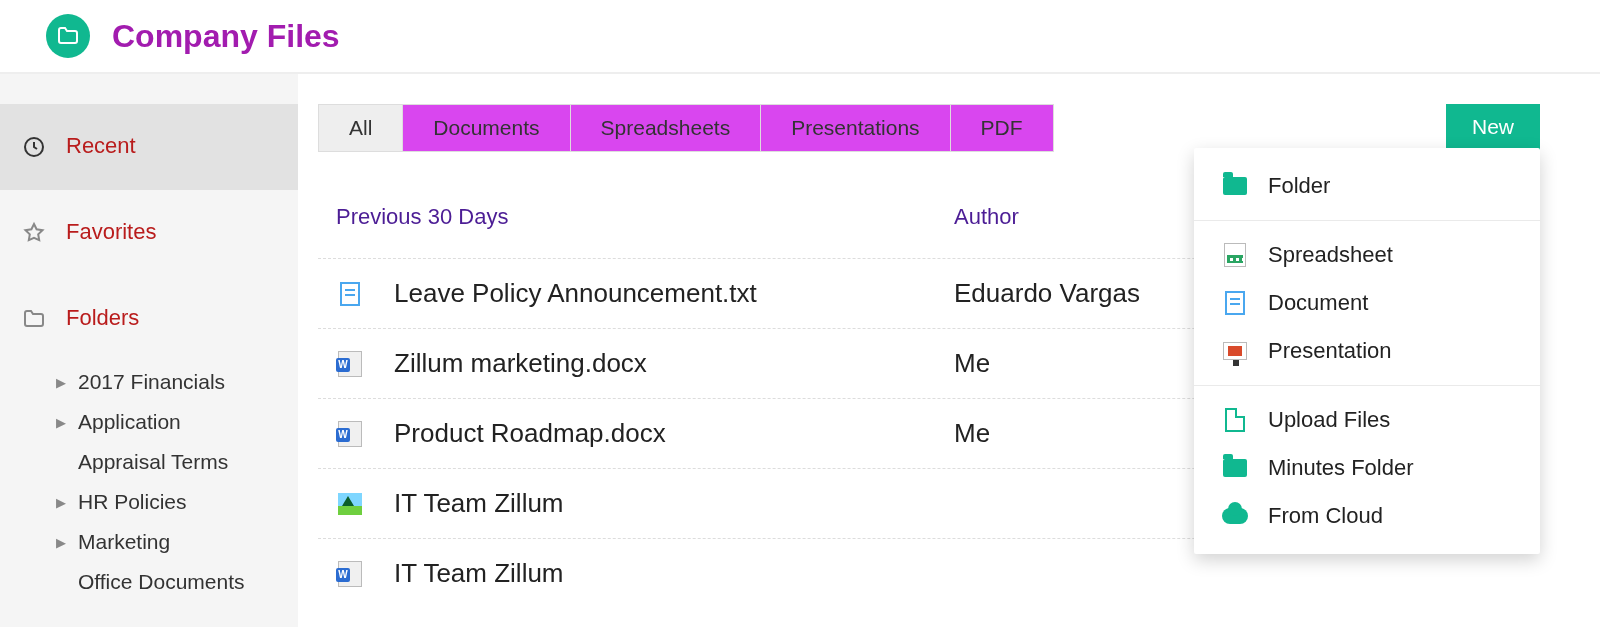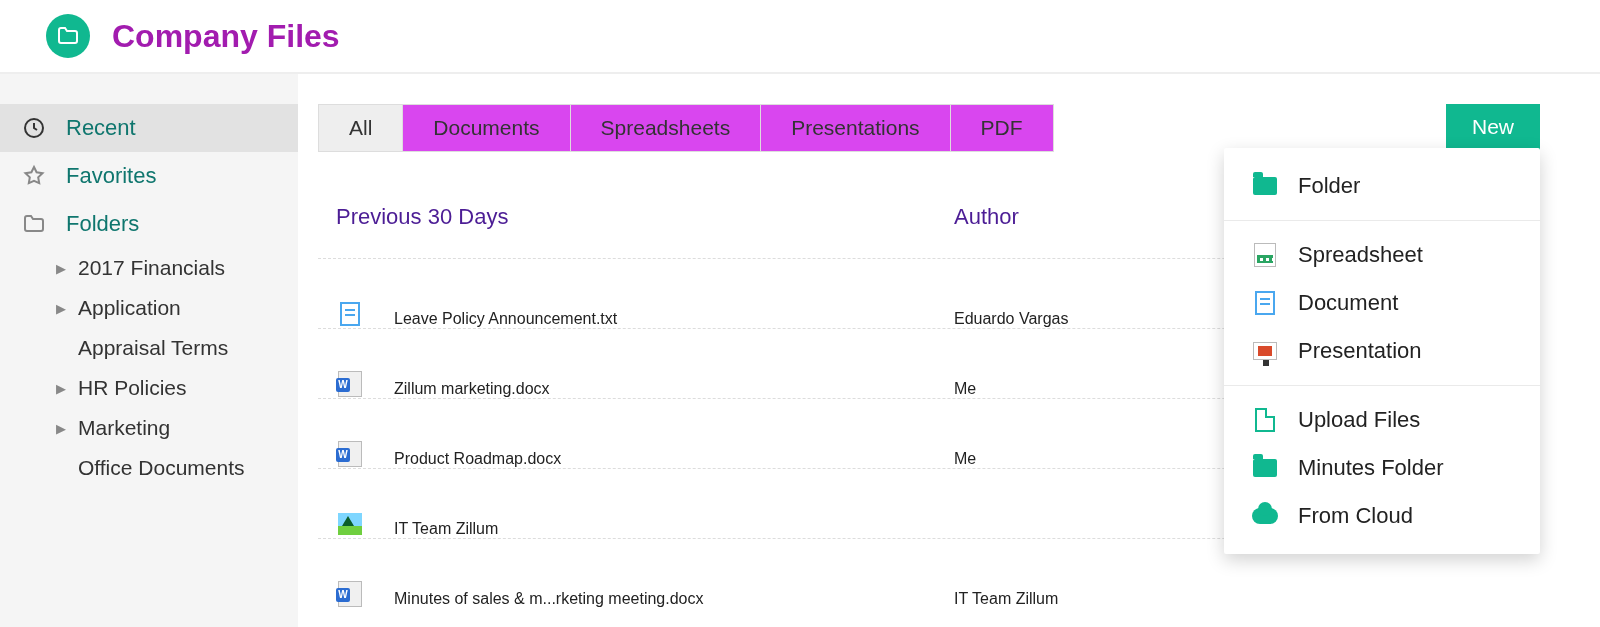--- a/index.html
+++ b/index.html
@@ -35,24 +35,24 @@
   
   .layout { display: flex; height: calc(627px - 74px); }
 
   
   .sidebar {
     width: 298px;
     background: #f5f5f5;
     padding-top: 30px;
   }
   .side-nav-item {
-    display: flex; align-items: center;
-    padding: 10px 20px;
+    display: flex; 
+    padding: 29px 20px;
     font-size: 22px;
-    color: #0f766e;
+    color: #b91c1c;
     cursor: pointer;
   }
   .side-nav-item.active { background: #e2e2e2; }
   .side-nav-icon {
     width: 28px; height: 28px;
     display: flex; align-items: center; justify-content: center;
     margin-right: 18px;
     color: #555;
   }
   .side-nav-icon svg { width: 24px; height: 24px; }
@@ -119,41 +119,41 @@
     display: flex;
     font-size: 22px;
     color: #4c1d95;
     padding-bottom: 28px;
   }
   .col-name { flex: 0 0 636px; padding-left: 18px; }
   .col-author { flex: 1; }
 
   .table-row {
     display: flex;
-    align-items: flex-end;
+    align-items: center;
     border-top: 1px dashed #ddd;
     height: 70px;
-    font-size: 16px;
+    font-size: 26px;
     color: #222;
   }
   .file-icon {
     width: 28px; height: 28px;
     margin-left: 18px;
     margin-right: 30px;
     display: flex; align-items: center; justify-content: center;
   }
   .file-name { flex: 0 0 560px; }
   .file-author { flex: 1; font-weight: 400; }
 
   
   .dropdown {
     position: absolute;
     top: 74px;
     right: 60px;
-    width: 316px;
+    width: 346px;
     background: #fff;
     box-shadow: 0 6px 18px rgba(0,0,0,0.18);
     border-radius: 2px;
     padding: 14px 0;
     z-index: 10;
   }
   .dropdown-item {
     display: flex;
     align-items: center;
     padding: 11px 28px;
@@ -311,21 +311,20 @@
         <div class="file-icon">
             <div class="icon-img"></div>
           </div>
         <div class="file-author">IT Team Zillum</div>
       </div>
 
       <div class="table-row">
         <div class="file-icon">
             <div class="icon-docx"></div>
           </div>
-        <div class="file-name">Minutes of sales &amp; m...rketing meeting.docx</div>
         <div class="file-author">IT Team Zillum</div>
       </div>
     </div>
 
     <div class="dropdown">
       <div class="dropdown-item">
         <span class="dd-icon">
             <div class="icon-folder-fill"></div>
           </span>
         <span>Folder</span>

